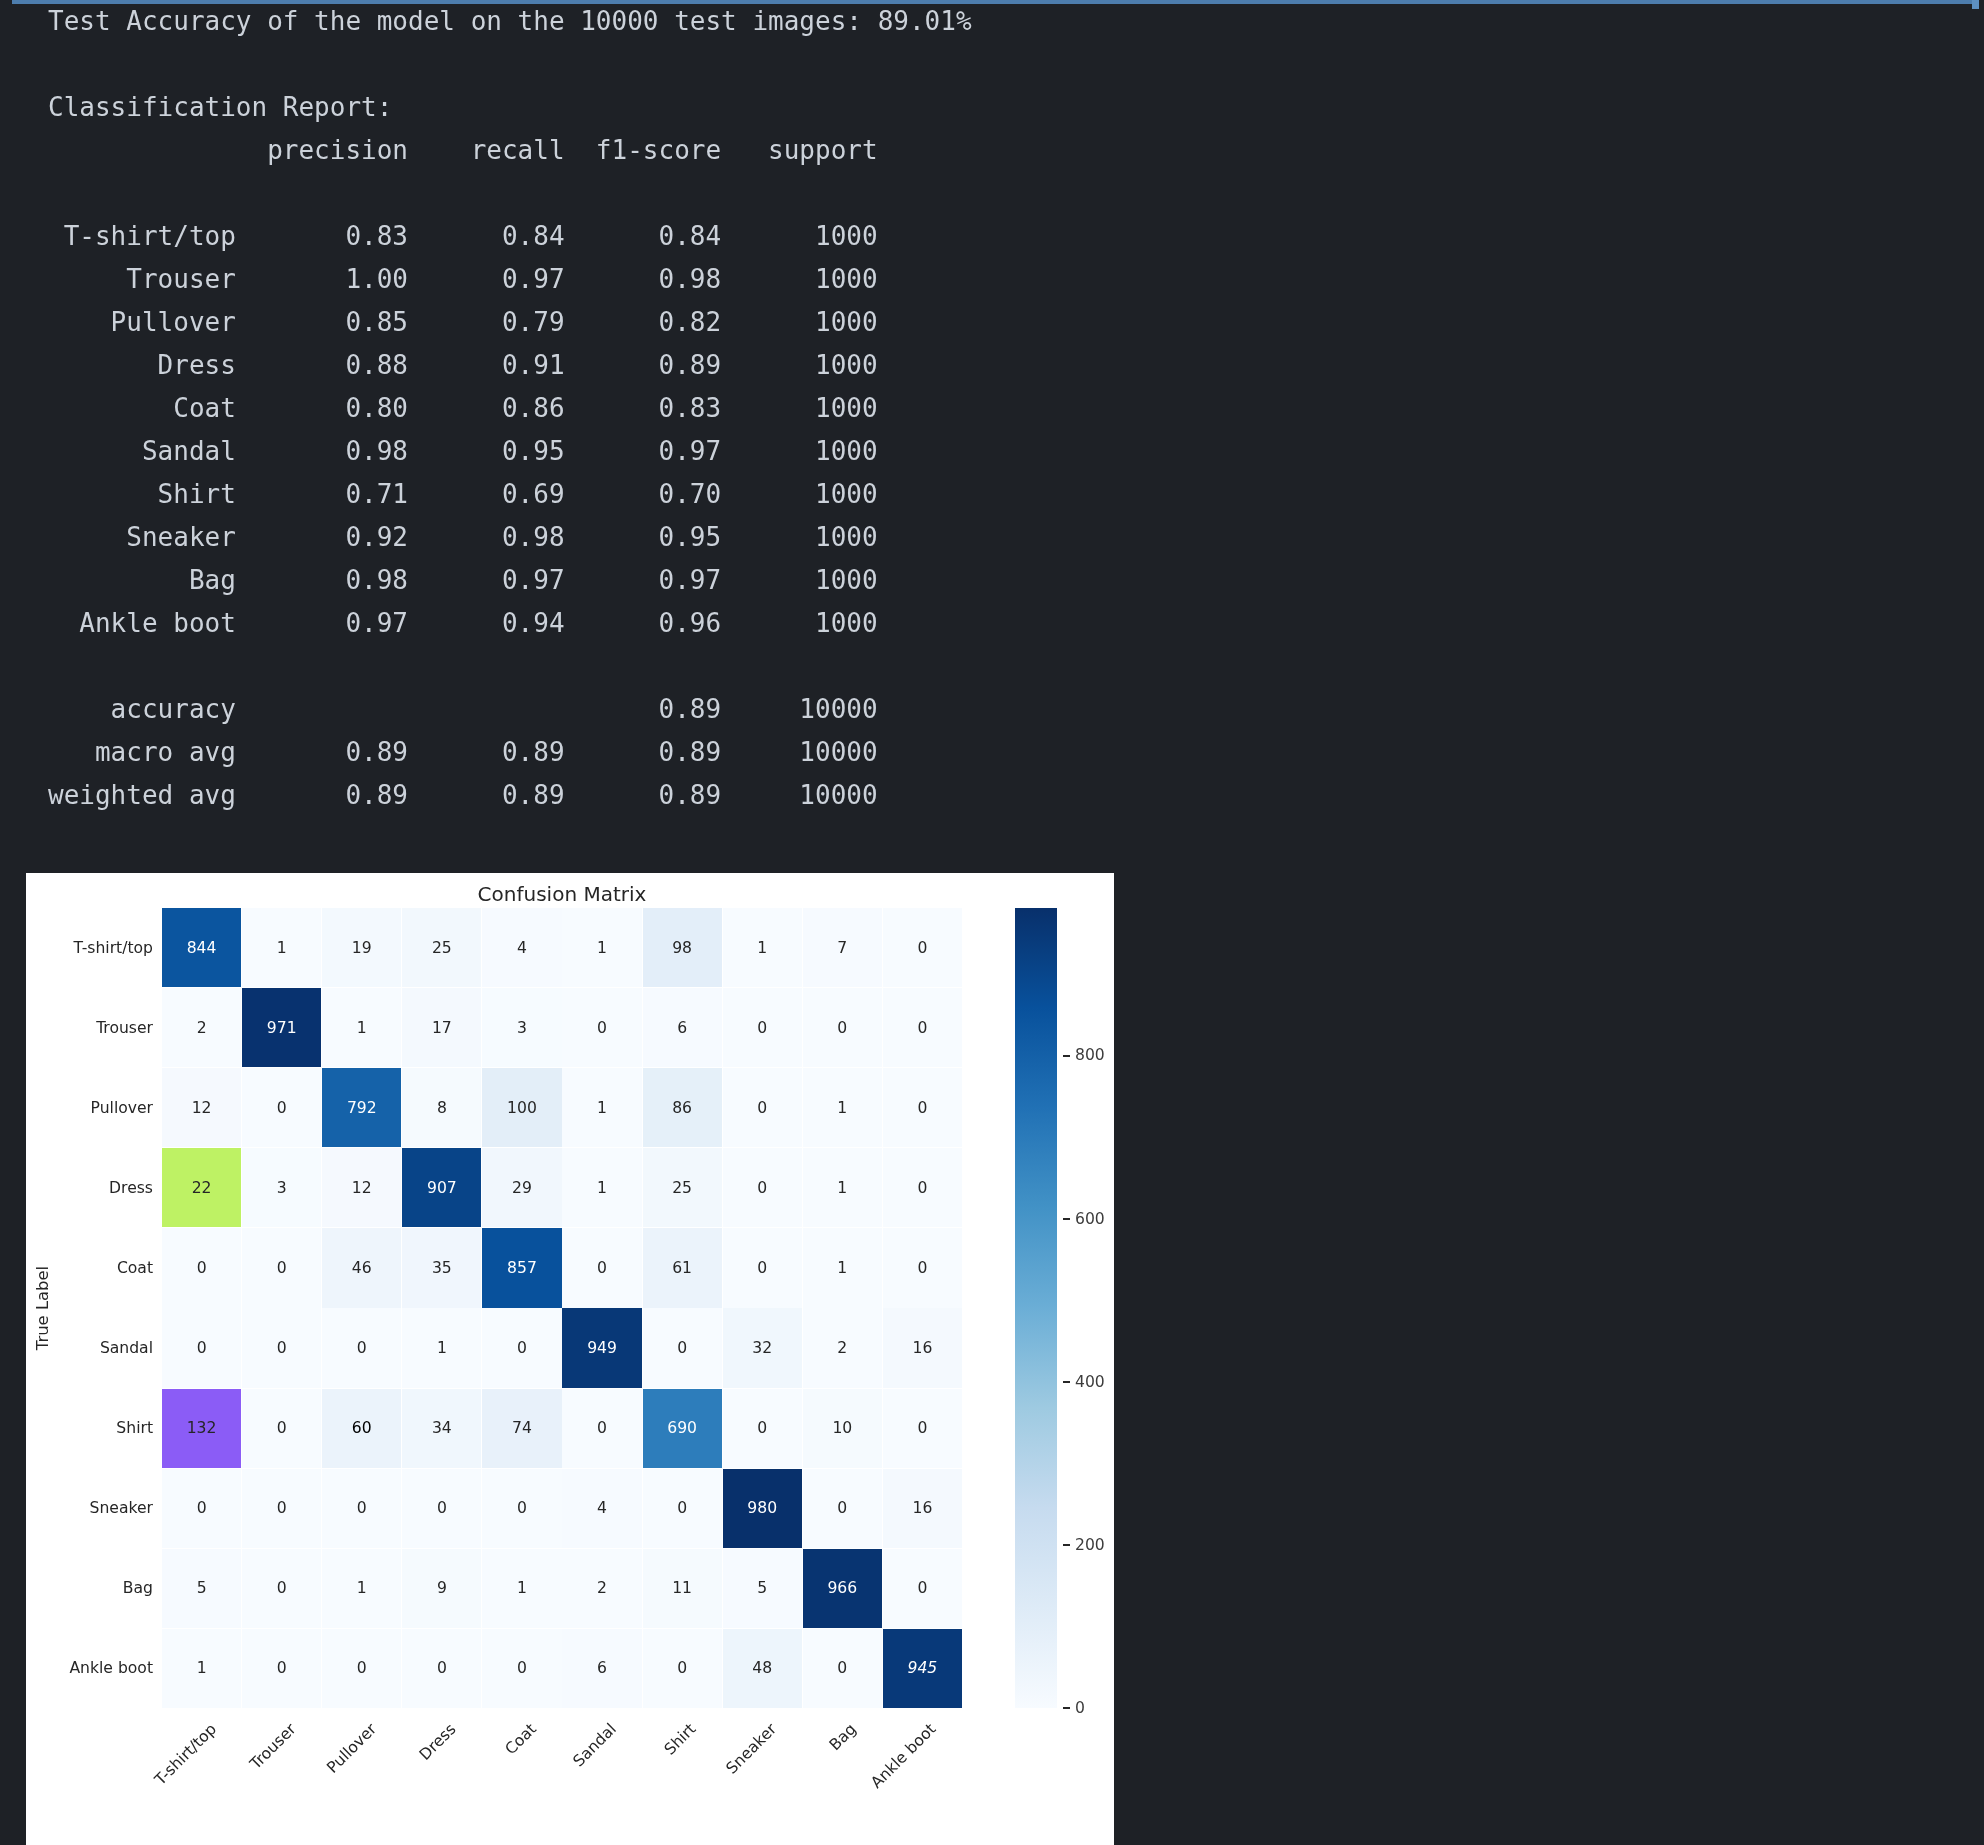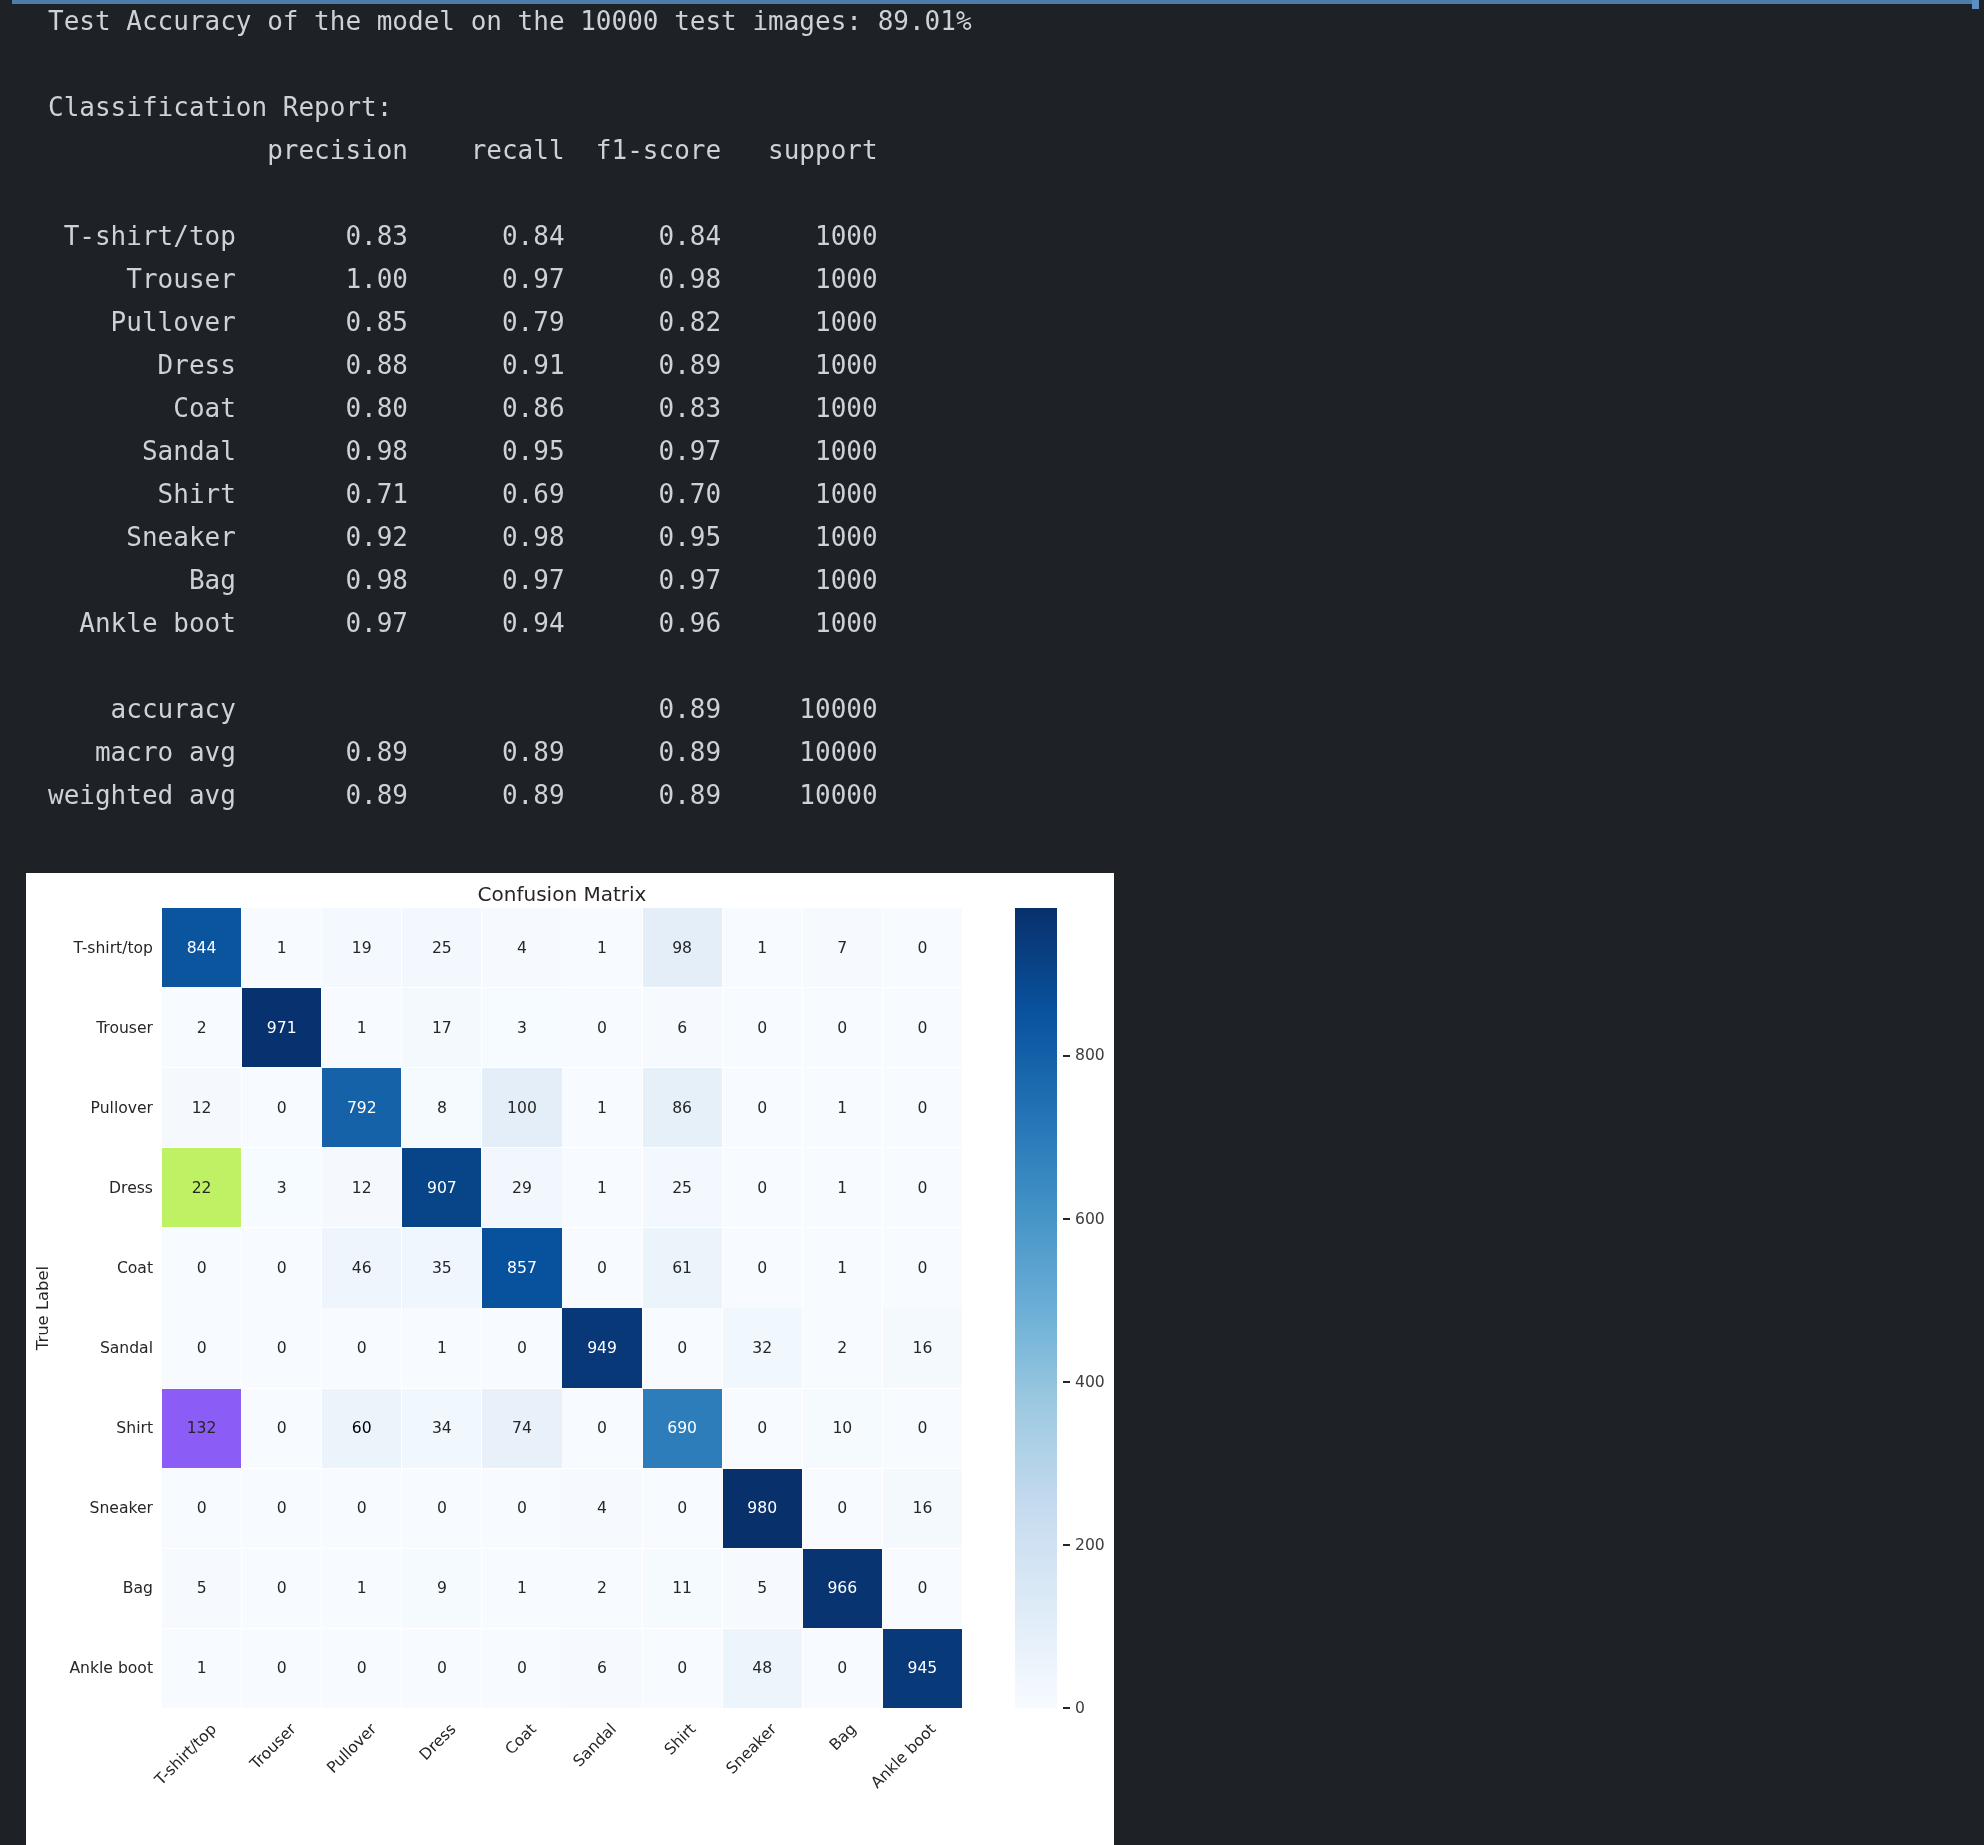--- a/index.html
+++ b/index.html
@@ -195,21 +195,21 @@
       <div class="heatmap-cell" style="background: rgb(247, 251, 255); color: rgb(38, 38, 38);">0</div>
       <div class="heatmap-cell" style="background: rgb(247, 251, 255); color: rgb(38, 38, 38);">1</div>
       <div class="heatmap-cell" style="background: rgb(247, 251, 255); color: rgb(38, 38, 38);">0</div>
       <div class="heatmap-cell" style="background: rgb(247, 251, 255); color: rgb(38, 38, 38);">0</div>
       <div class="heatmap-cell" style="background: rgb(247, 251, 255); color: rgb(38, 38, 38);">0</div>
       <div class="heatmap-cell" style="background: rgb(247, 251, 255); color: rgb(38, 38, 38);">0</div>
       <div class="heatmap-cell" style="background: rgb(246, 250, 255); color: rgb(38, 38, 38);">6</div>
       <div class="heatmap-cell" style="background: rgb(247, 251, 255); color: rgb(38, 38, 38);">0</div>
       <div class="heatmap-cell" style="background: rgb(237, 245, 252); color: rgb(38, 38, 38);">48</div>
       <div class="heatmap-cell" style="background: rgb(247, 251, 255); color: rgb(38, 38, 38);">0</div>
-      <div class="heatmap-cell" style="background: rgb(8, 57, 121); color: rgb(255, 255, 255);">945</div>
+      <div class="heatmap-cell" style="background: rgb(8, 57, 121); color: rgb(255, 255, 255); font-style: italic;">945</div>
     </div>
   <div class="ylabel">True Label</div>
   <div class="colorbar" id="colorbar" style="background: linear-gradient(to top, rgb(247, 251, 255) 0%, rgb(222, 235, 247) 12.5%, rgb(198, 219, 239) 25%, rgb(158, 202, 225) 37.5%, rgb(107, 174, 214) 50%, rgb(66, 146, 198) 62.5%, rgb(33, 113, 181) 75%, rgb(8, 81, 156) 87.5%, rgb(8, 48, 107) 100%);"></div>
 <div class="ytick" style="top: 35px; height: 80px; line-height: 80px;">T-shirt/top</div>
     <div class="ytick" style="top: 115px; height: 80px; line-height: 80px;">Trouser</div>
     <div class="ytick" style="top: 195px; height: 80px; line-height: 80px;">Pullover</div>
     <div class="ytick" style="top: 275px; height: 80px; line-height: 80px;">Dress</div>
     <div class="ytick" style="top: 355px; height: 80px; line-height: 80px;">Coat</div>
     <div class="ytick" style="top: 435px; height: 80px; line-height: 80px;">Sandal</div>
     <div class="ytick" style="top: 515px; height: 80px; line-height: 80px;">Shirt</div>

